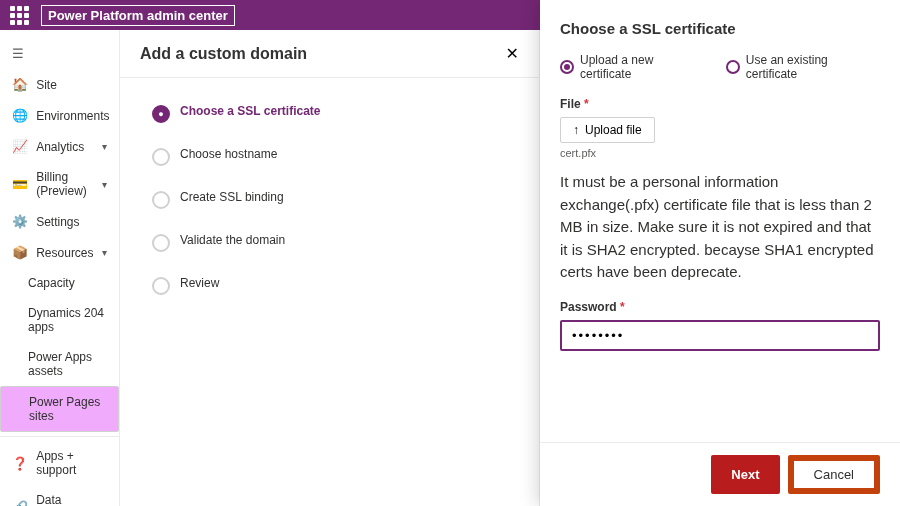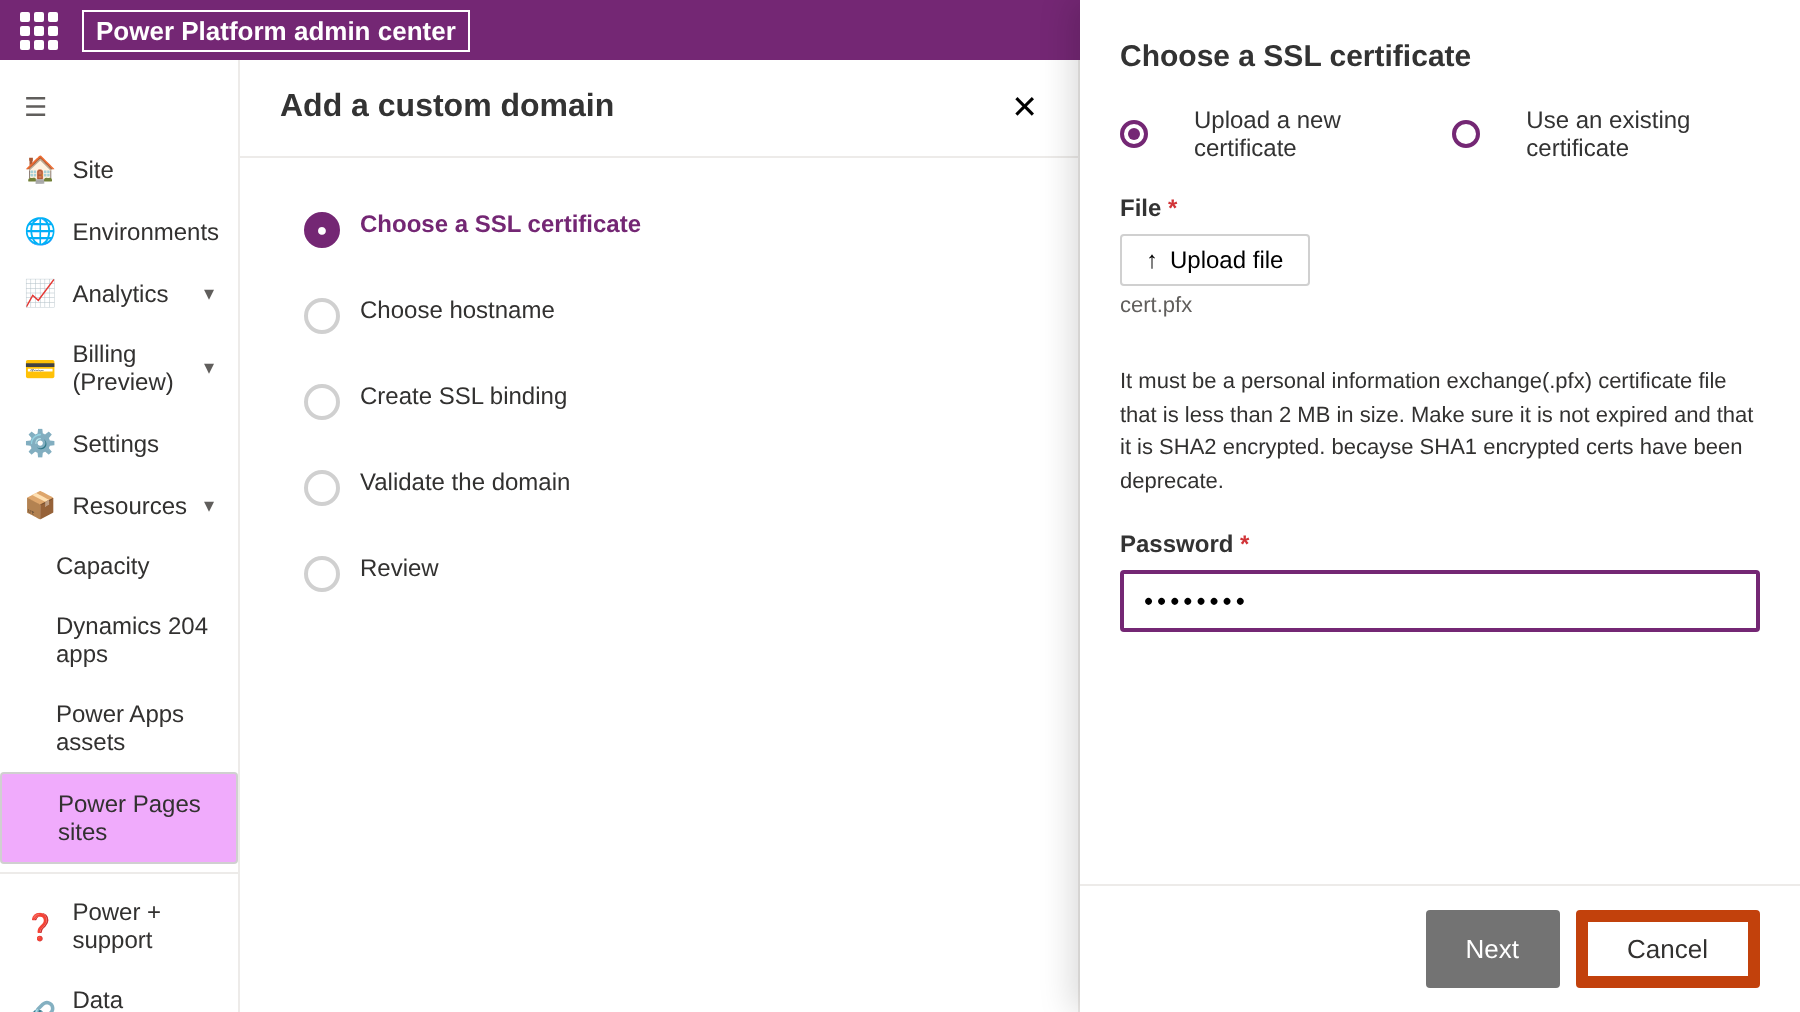--- a/index.html
+++ b/index.html
@@ -100,52 +100,52 @@
     }
     .step-circle.active { background: #742774; border-color: #742774; color: white; }
     .step-circle.inactive { background: white; border-color: #d0d0d0; }
     .step-label { font-size: 12px; color: #323130; line-height: 1.3; }
     .step-label.active { font-weight: 600; color: #742774; }
 
     
     .cert-content { flex: 1; padding: 20px; overflow-y: auto; }
     .cert-title { font-size: 15px; font-weight: 600; margin-bottom: 16px; }
     .radio-group { display: flex; gap: 20px; margin-bottom: 16px; }
-    .radio-option { display: flex; align-items: center; gap: 23px; font-size: 12px; cursor: pointer; }
+    .radio-option { display: flex; align-items: center; gap: 6px; font-size: 12px; cursor: pointer; }
     .radio-dot {
       width: 14px; height: 14px; border-radius: 50%; border: 2px solid #742774;
       display: flex; align-items: center; justify-content: center; flex-shrink: 0;
     }
     .radio-dot.selected::after { content: ''; width: 6px; height: 6px; border-radius: 50%; background: #742774; display: block; }
 
     .field-label { font-size: 12px; font-weight: 600; margin-bottom: 6px; }
     .req-star { color: #d13438; }
 
     .upload-btn {
       display: inline-flex; align-items: center; gap: 6px; padding: 5px 12px;
       border: 1px solid #d0d0d0; background: white; border-radius: 2px;
       cursor: pointer; font-size: 12px; margin-bottom: 4px;
     }
-    .file-hint { font-size: 11px; color: #605e5c; margin-bottom: 24px; }
-
-    .info-text { font-size: 11px; color: #323130; line-height: 1.5; margin-bottom: 16px; }
+    .file-hint { font-size: 11px; color: #605e5c; margin-bottom: 12px; }
+
+    .info-text { font-size: 15px; color: #323130; line-height: 1.5; margin-bottom: 16px; }
 
     .password-field {
       width: 100%; padding: 6px 10px; border: 2px solid #742774;
       border-radius: 2px; font-size: 13px; outline: none; letter-spacing: 2px;
     }
 
     
     .panel-footer {
       display: flex; justify-content: flex-end; gap: 8px; padding: 12px 20px;
       border-top: 1px solid #edebe9;
     }
     .btn-primary {
-      padding: 6px 20px; background: #737373; color: white;
-      border: none; border-radius: 2px; cursor: pointer; font-size: 13px;
+      padding: 6px 20px; background: #b91c1c; color: white;
+      border: none; border-radius: 2px; cursor: pointer; font-size: 13px; font-weight: bold;
     }
     .btn-secondary {
       padding: 6px 20px; background: white; color: #323130;
       border: 6px solid #c2410c; border-radius: 2px; cursor: pointer; font-size: 13px;
     }
     .add-domain-header {
       display: flex; align-items: center; justify-content: space-between;
       padding: 14px 20px; background: white; border-bottom: 1px solid #edebe9;
     }
     .add-domain-title { font-size: 16px; font-weight: 600; }
@@ -210,21 +210,21 @@
     </div>
     <div class="sidebar-item sidebar-sub">
       <span class="sidebar-label">Power Apps assets</span>
     </div>
     <div class="sidebar-item sidebar-sub highlighted" style="border: 1.5px solid #d0d0d0; border-radius: 2px;">
       <span class="sidebar-label">Power Pages sites</span>
     </div>
     <hr class="sidebar-divider">
     <div class="sidebar-item">
       <span class="sidebar-icon">❓</span>
-      <span class="sidebar-label">Power + support</span>
+      <span class="sidebar-label">Apps + support</span>
     </div>
     <div class="sidebar-item">
       <span class="sidebar-icon">🔗</span>
       <span class="sidebar-label">Data integration</span>
     </div>
 
   </div>
 
   <div class="content-area">
 

